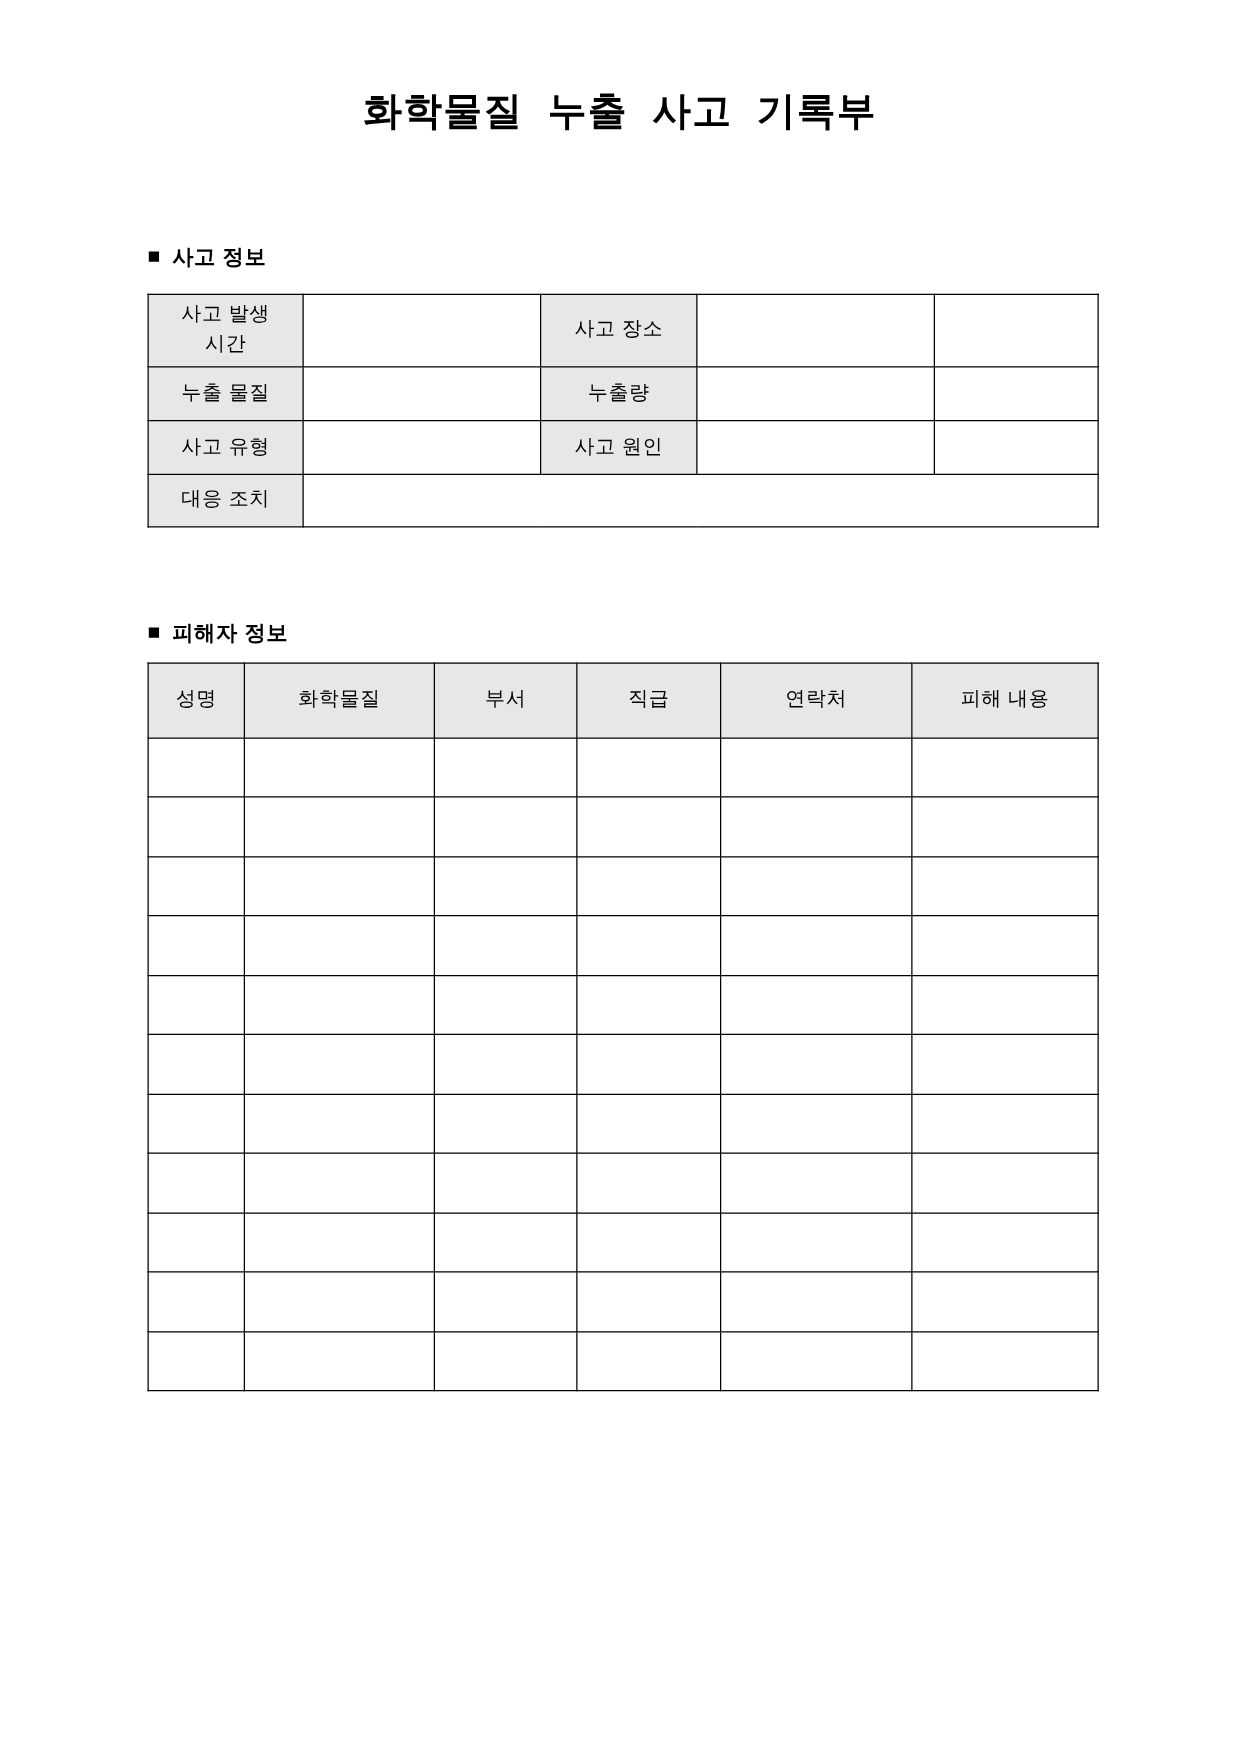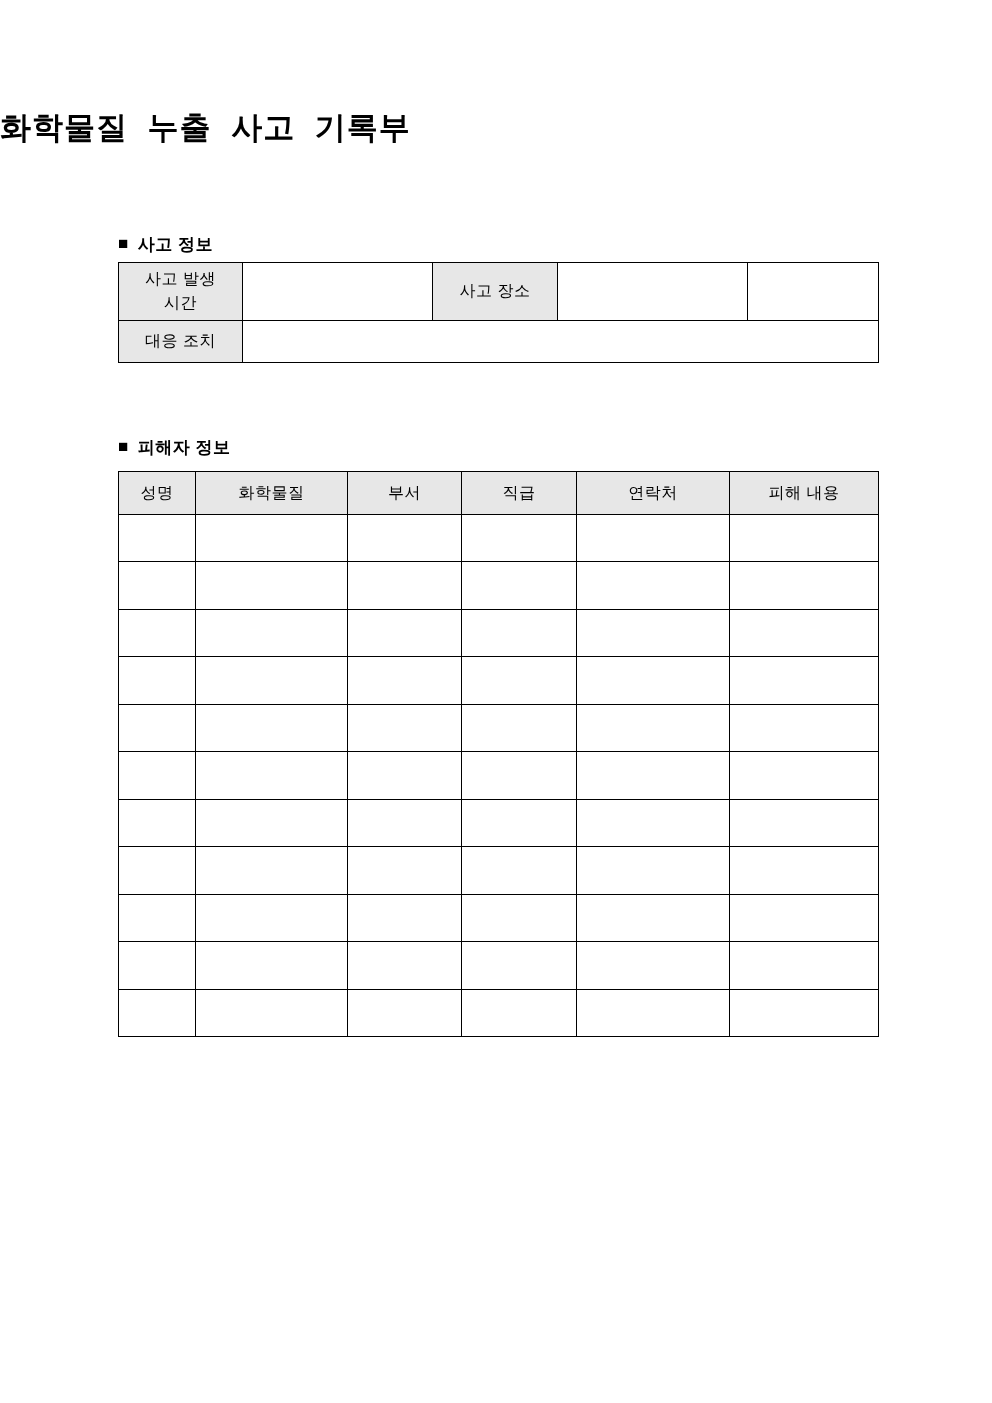--- a/index.html
+++ b/index.html
@@ -7,21 +7,22 @@
   body {
     width: 992px;
     height: 1403px;
     background: #ffffff;
     font-family: "Liberation Sans", sans-serif;
     color: #000000;
     overflow: hidden;
   }
   .doc-title {
     margin: 0;
-    padding-top: 107px;
+    padding-top: 68px;
+    text-align: center;
     font-size: 31px;
     font-weight: bold;
     letter-spacing: 1px;
     word-spacing: 10px;
     line-height: 1.35;
   }
   .content {
     width: 760px;
     margin-left: 118px;
   }
@@ -39,41 +40,41 @@
     font-size: 17px;
     line-height: 1;
     position: relative;
     top: -1px;
   }
   table {
     border-collapse: collapse;
     table-layout: fixed;
     width: 760px;
   }
-  .accident-table { margin-top: 6px; }
+  .accident-table { margin-top: 18px; }
   .victim-table   { margin-top: 12px; }
   td, th {
     border: 1px solid #000000;
     padding: 0 4px;
     font-size: 16px;
     font-weight: normal;
     text-align: center;
     vertical-align: middle;
   }
   .lbl {
     background: #e7e7e7;
     white-space: pre-line;
     line-height: 1.5;
     letter-spacing: 0.5px;
   }
   .val { background: #ffffff; }
   .accident-table tr            { height: 43px; }
   .accident-table tr.row-time   { height: 58px; }
   .accident-table tr.row-resp   { height: 42px; padding-left: 46px; }
-  .victim-table thead tr        { height: 43px; }
+  .victim-table thead tr        { height: 60px; }
   .victim-table tbody tr        { height: 47.5px; }
 </style>
 </head>
 <body>
 
 <div class="page">
 
   <h1 class="doc-title">화학물질 누출 사고 기록부</h1>
 
   <div class="content">
@@ -90,20 +91,34 @@
         <col style="width:125px">
         <col style="width:190px">
         <col style="width:131px">
       </colgroup>
       <tbody>
         <tr class="row-time">
           <td class="lbl">사고 발생
 시간</td>
           <td class="val"></td>
           <td class="lbl">사고 장소</td>
+          <td class="val"></td>
+          <td class="val"></td>
+        </tr>
+        <tr>
+          <td class="lbl">누출 물질</td>
+          <td class="val"></td>
+          <td class="lbl">누출량</td>
+          <td class="val"></td>
+          <td class="val"></td>
+        </tr>
+        <tr>
+          <td class="lbl">사고 유형</td>
+          <td class="val"></td>
+          <td class="lbl">사고 원인</td>
           <td class="val"></td>
           <td class="val"></td>
         </tr>
         <tr class="row-resp">
           <td class="lbl">대응 조치</td>
           <td class="val" colspan="4"></td>
         </tr>
       </tbody>
     </table>
 

